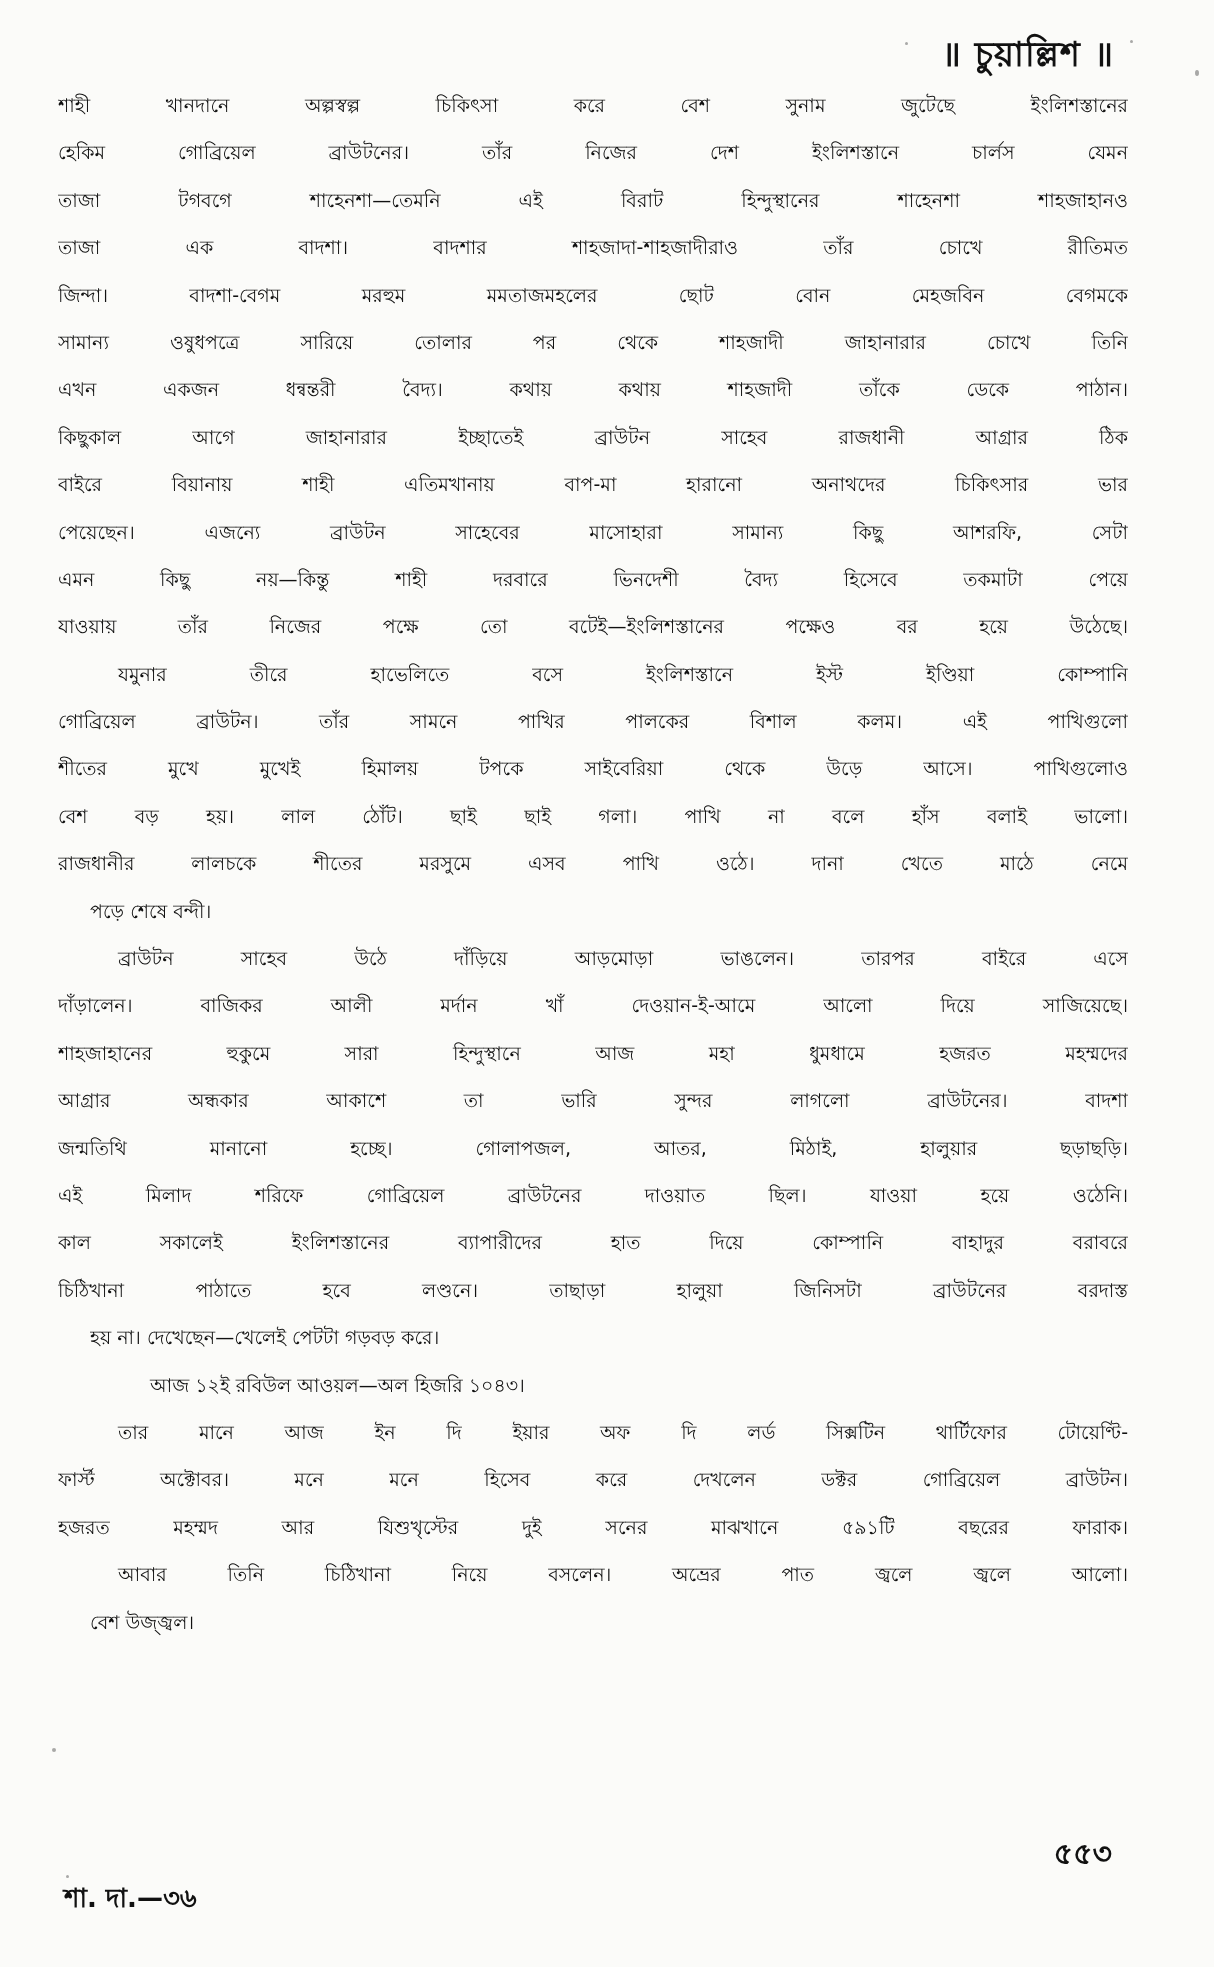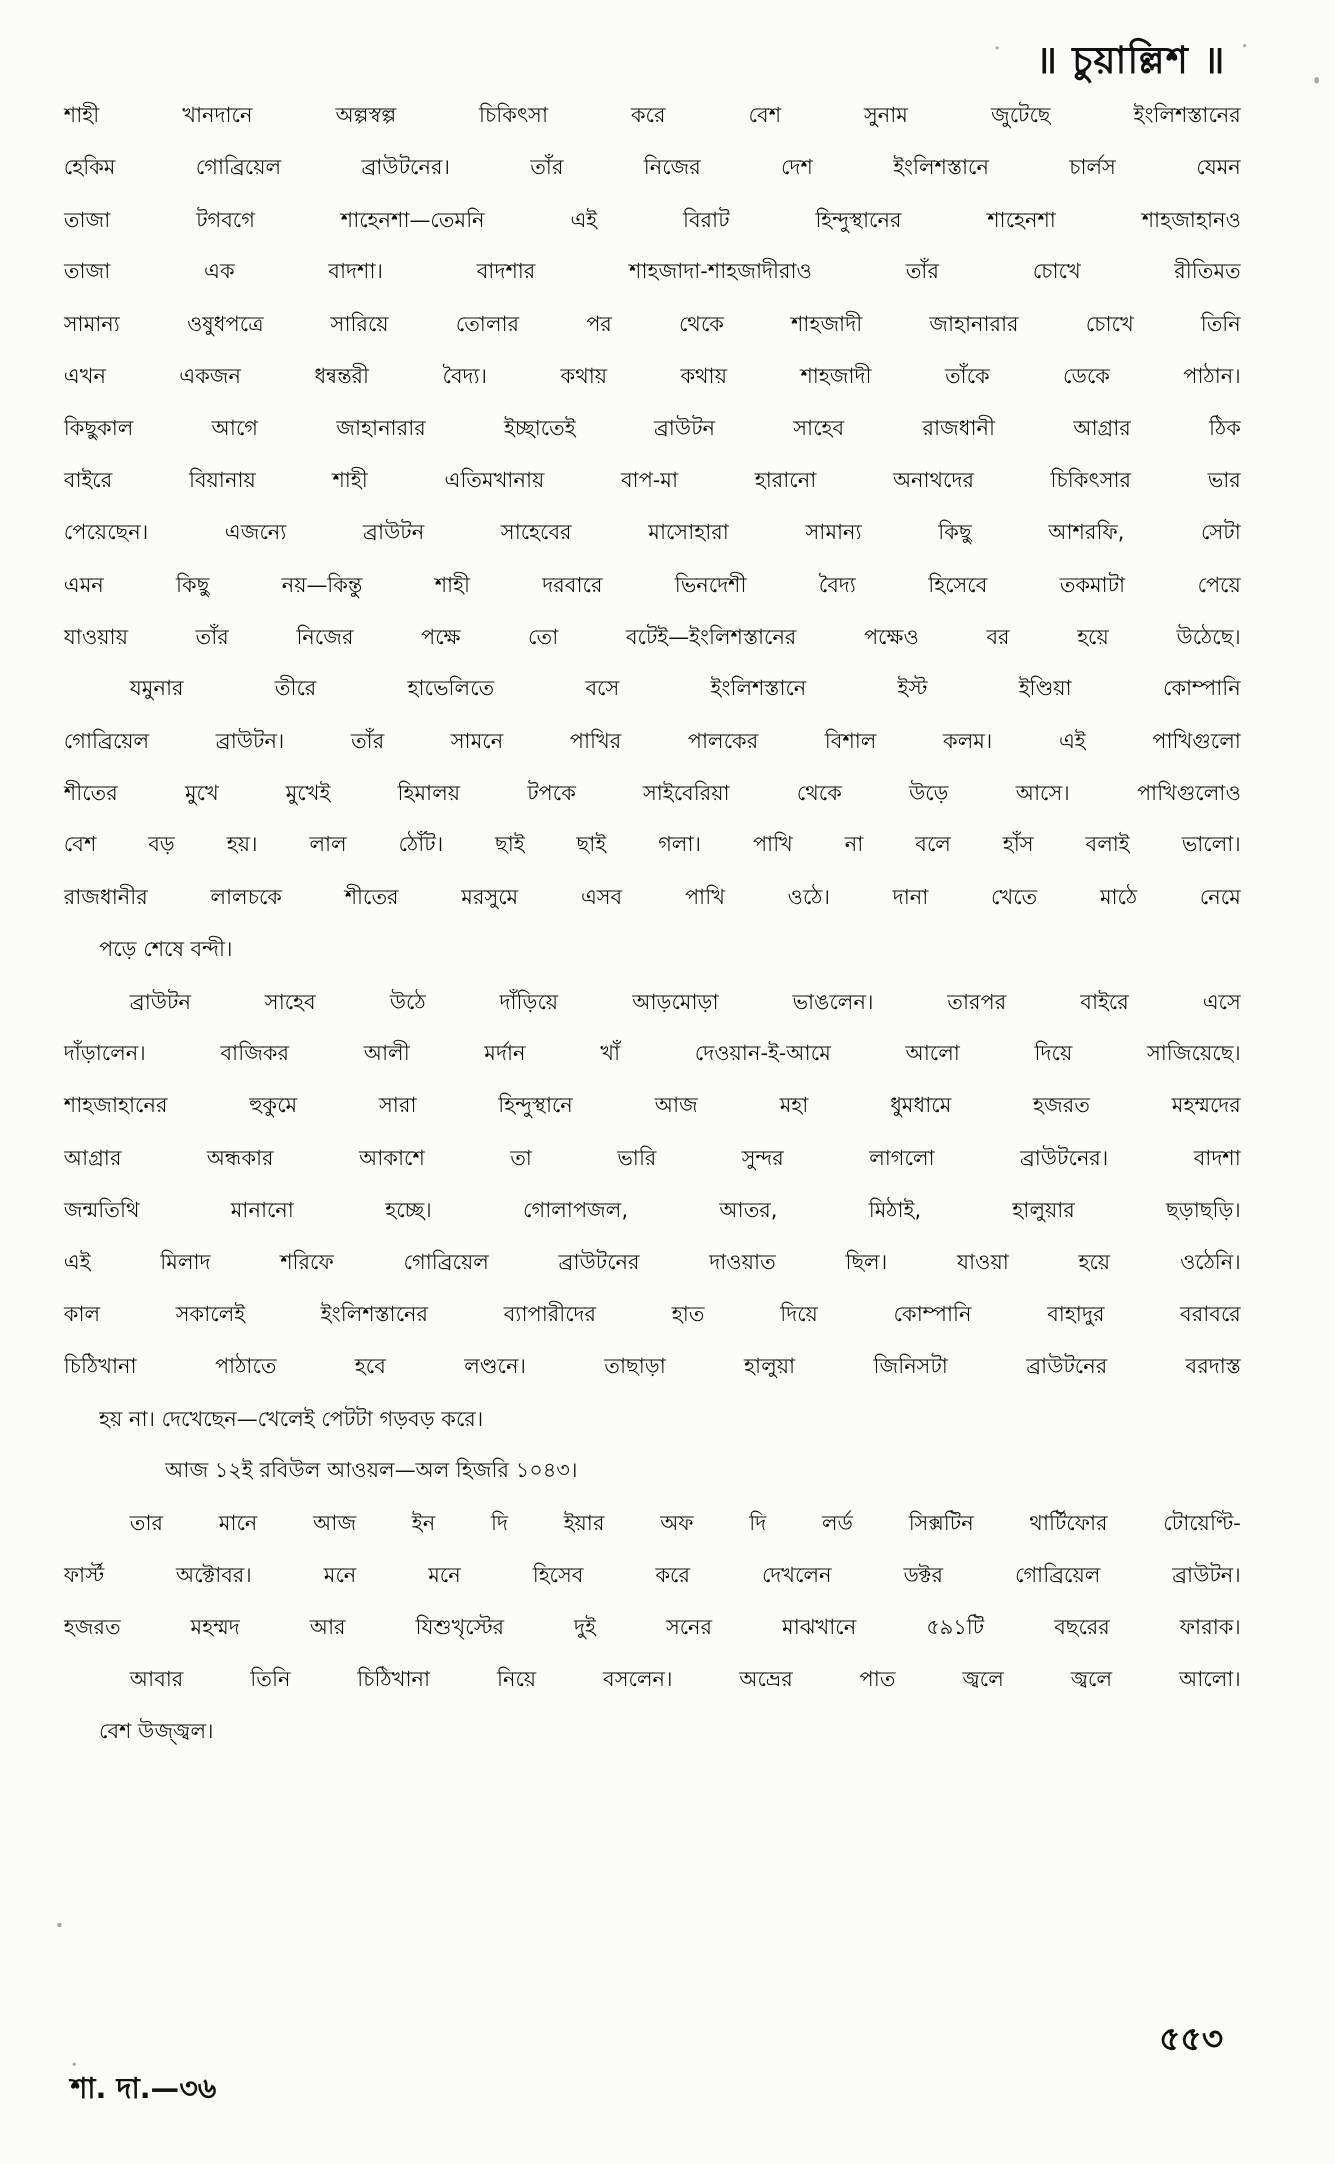--- a/index.html
+++ b/index.html
@@ -40,20 +40,21 @@
 <body>
 
 <div class="page">
   <div class="chapter-title">॥ চুয়াল্লিশ ॥</div>
 
   <div class="body-text" id="body-text">
       <div class="line">শাহী খানদানে অল্পস্বল্প চিকিৎসা করে বেশ সুনাম জুটেছে ইংলিশস্তানের</div>
       <div class="line">হেকিম গোব্রিয়েল ব্রাউটনের। তাঁর নিজের দেশ ইংলিশস্তানে চার্লস যেমন</div>
       <div class="line">তাজা টগবগে শাহেনশা—তেমনি এই বিরাট হিন্দুস্থানের শাহেনশা শাহজাহানও</div>
       <div class="line">তাজা এক বাদশা। বাদশার শাহজাদা-শাহজাদীরাও তাঁর চোখে রীতিমত</div>
+      <div class="line">জিন্দা। বাদশা-বেগম মরহুম মমতাজমহলের ছোট বোন মেহজবিন বেগমকে</div>
       <div class="line">সামান্য ওষুধপত্রে সারিয়ে তোলার পর থেকে শাহজাদী জাহানারার চোখে তিনি</div>
       <div class="line">এখন একজন ধন্বন্তরী বৈদ্য। কথায় কথায় শাহজাদী তাঁকে ডেকে পাঠান।</div>
       <div class="line">কিছুকাল আগে জাহানারার ইচ্ছাতেই ব্রাউটন সাহেব রাজধানী আগ্রার ঠিক</div>
       <div class="line">বাইরে বিয়ানায় শাহী এতিমখানায় বাপ-মা হারানো অনাথদের চিকিৎসার ভার</div>
       <div class="line">পেয়েছেন। এজন্যে ব্রাউটন সাহেবের মাসোহারা সামান্য কিছু আশরফি, সেটা</div>
       <div class="line">এমন কিছু নয়—কিন্তু শাহী দরবারে ভিনদেশী বৈদ্য হিসেবে তকমাটা পেয়ে</div>
       <div class="line">যাওয়ায় তাঁর নিজের পক্ষে তো বটেই—ইংলিশস্তানের পক্ষেও বর হয়ে উঠেছে।</div>
       <div class="line indent">যমুনার তীরে হাভেলিতে বসে ইংলিশস্তানে ইস্ট ইণ্ডিয়া কোম্পানি</div>
       <div class="line">গোব্রিয়েল ব্রাউটন। তাঁর সামনে পাখির পালকের বিশাল কলম। এই পাখিগুলো</div>
       <div class="line">শীতের মুখে মুখেই হিমালয় টপকে সাইবেরিয়া থেকে উড়ে আসে। পাখিগুলোও</div>

